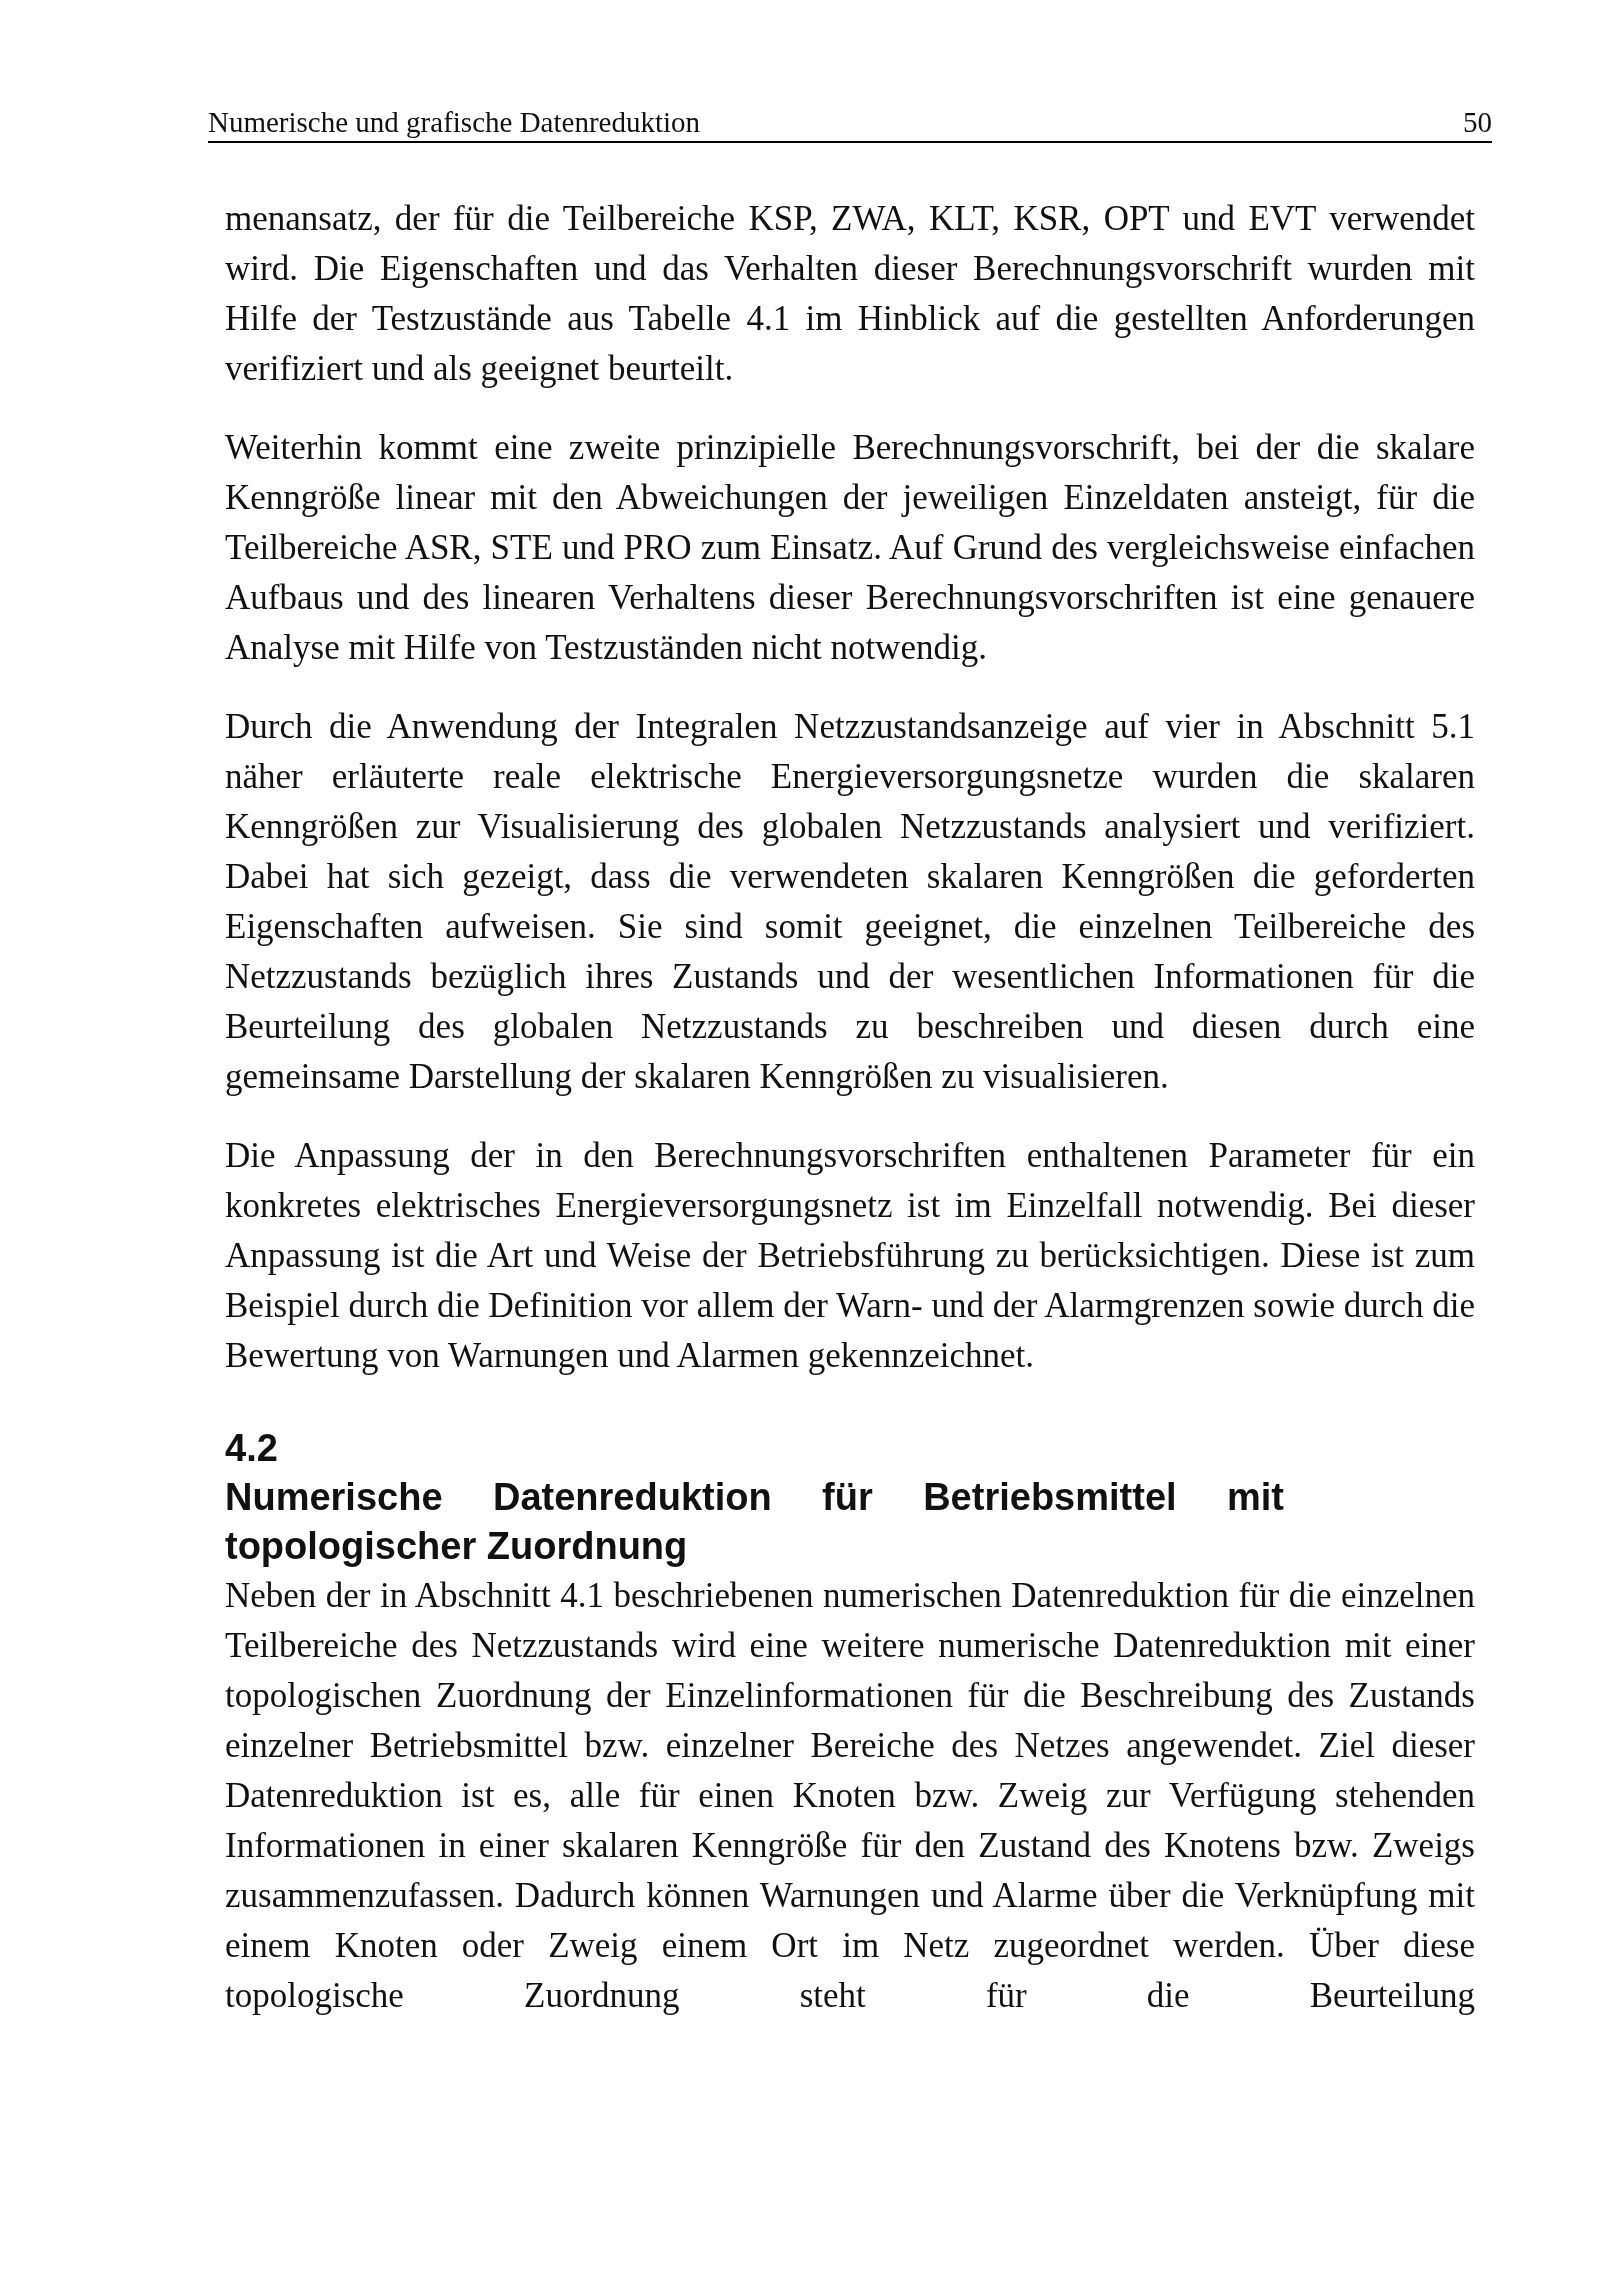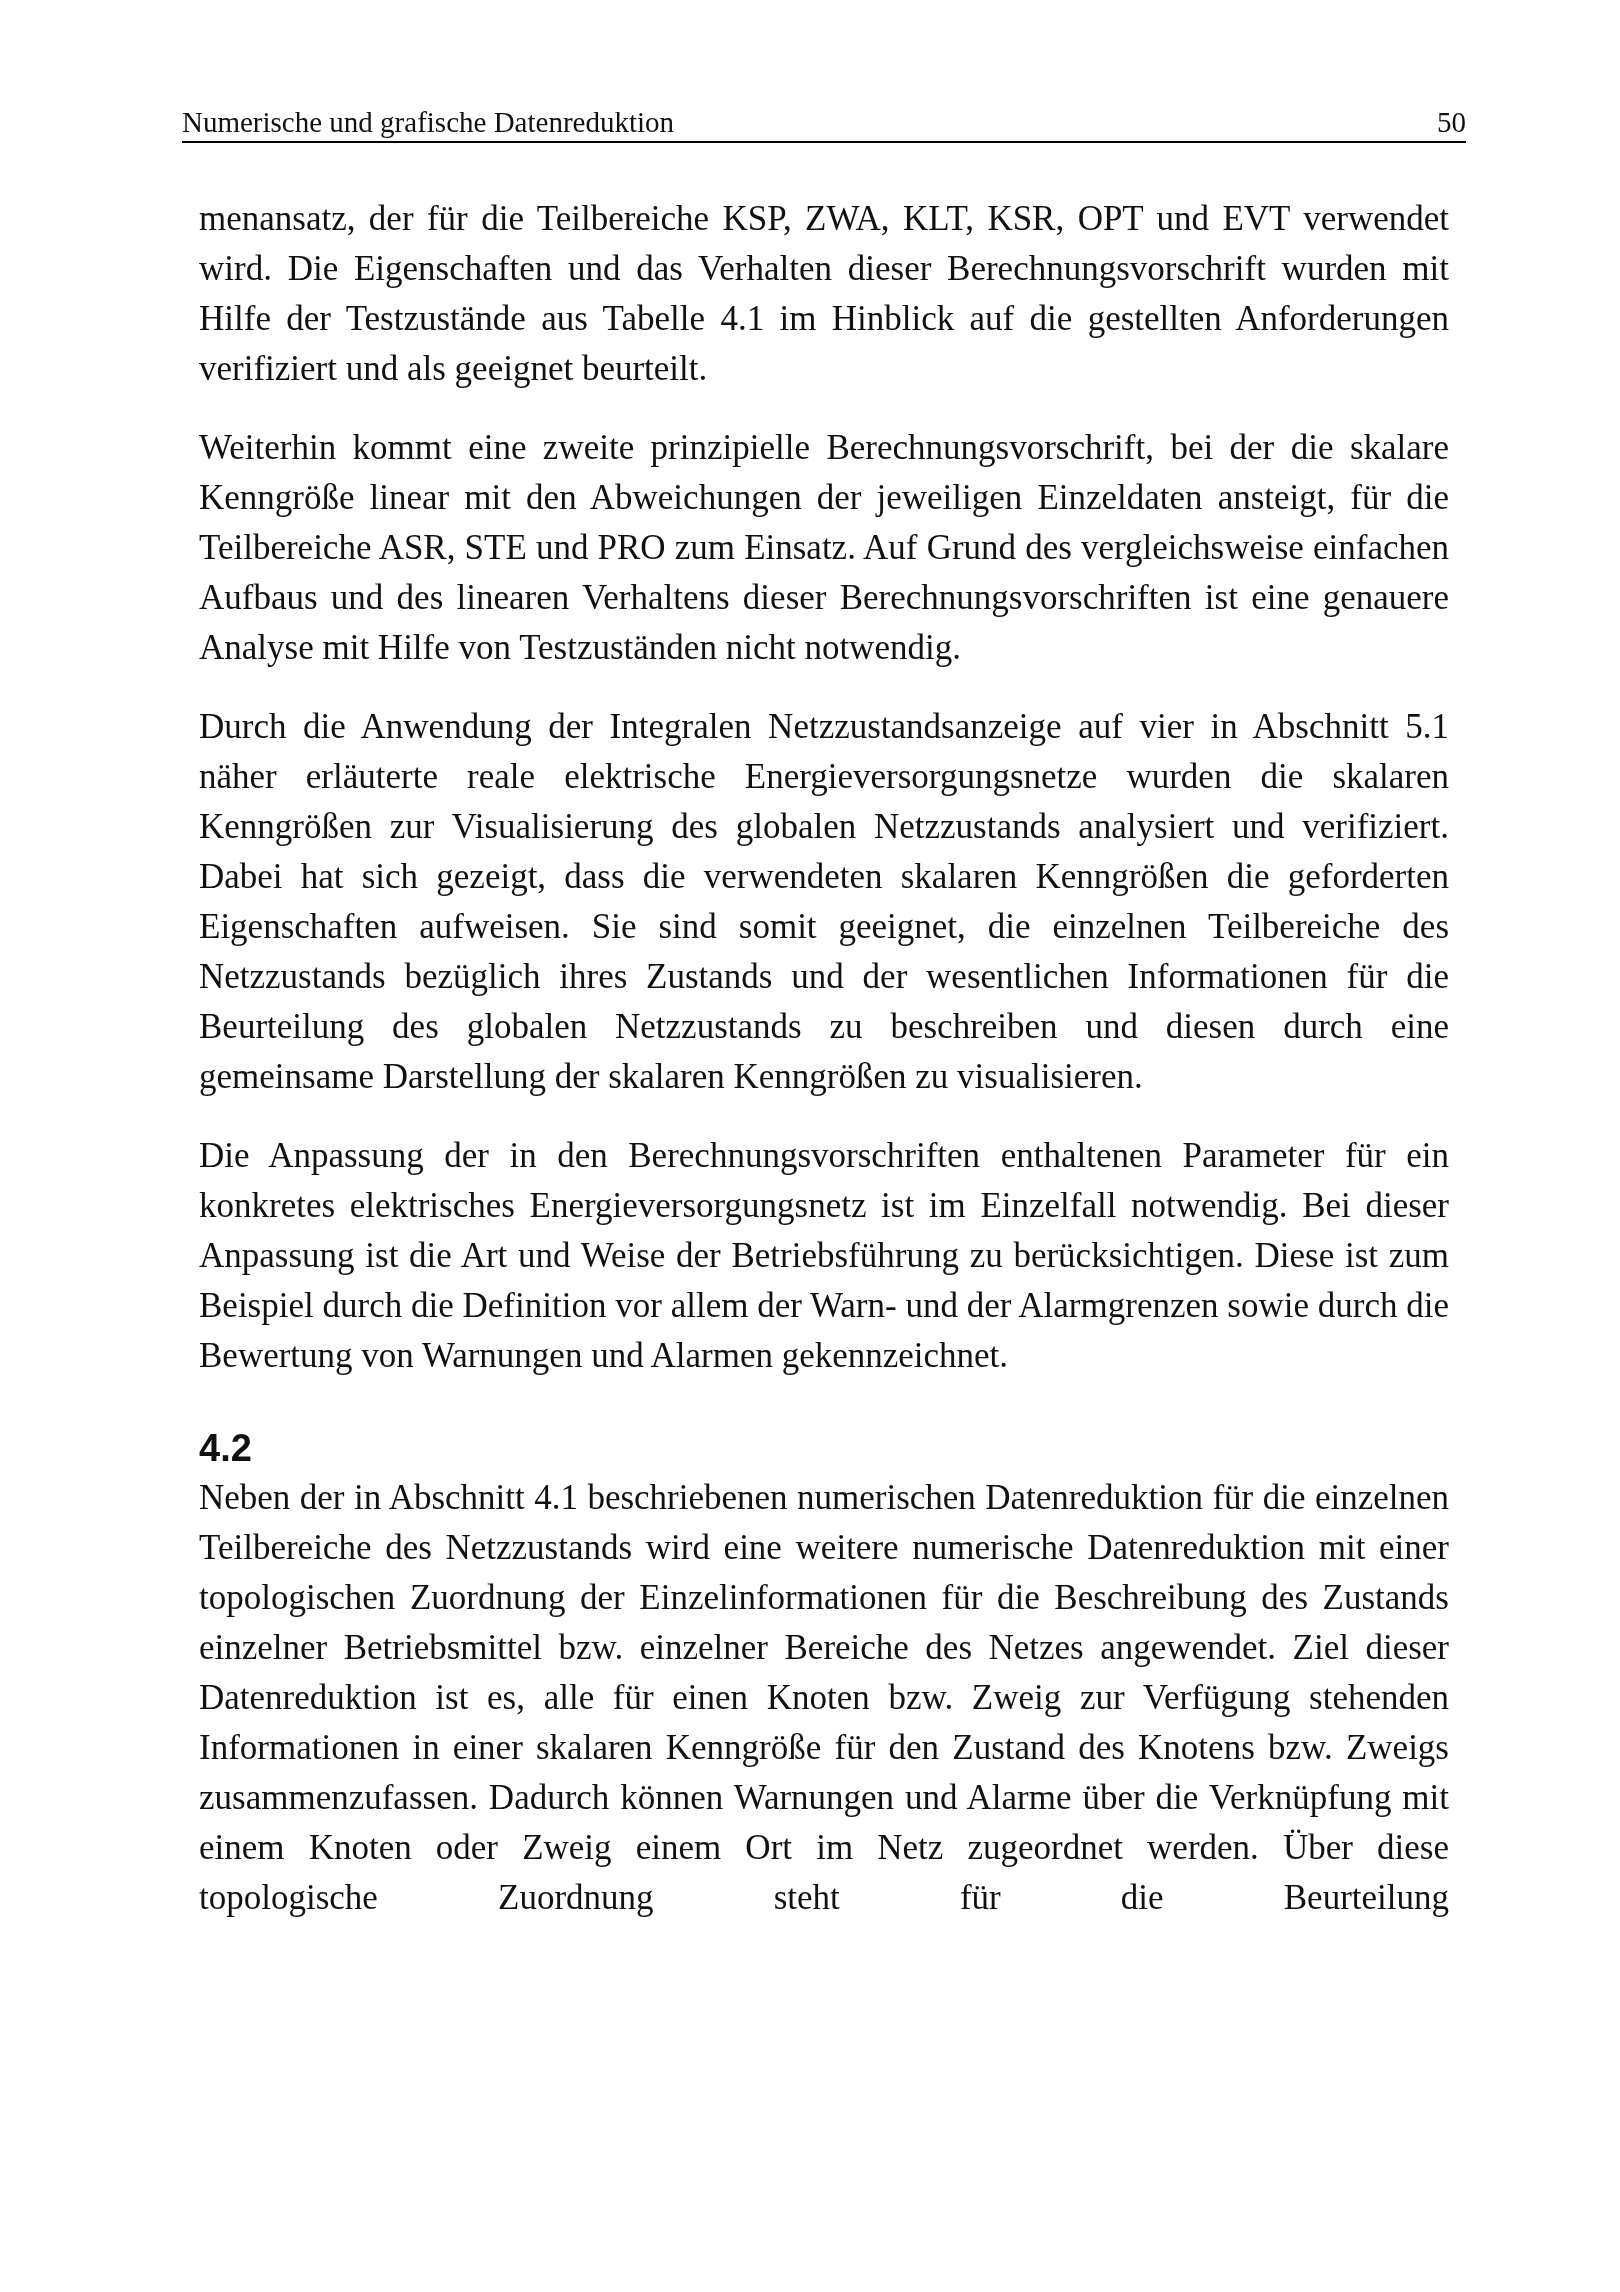--- a/index.html
+++ b/index.html
@@ -1,17 +1,17 @@
 <!DOCTYPE html>
 <html><head>
 <meta charset="utf-8">
 <style>
   html, body { margin: 0; padding: 0; background: #ffffff; }
   body { width: 1620px; height: 2293px; position: relative; overflow: hidden; color: #111; }
-  .page { position: absolute; left: 182px; top: 106px; width: 1284px; }
+  .page { position: absolute; left: 208px; top: 106px; width: 1284px; }
   .running-head {
     display: flex; justify-content: space-between; align-items: flex-end;
     font-family: "Liberation Serif", serif; font-size: 29px; line-height: 33px;
     border-bottom: 2px solid #000; padding-bottom: 2px;
   }
   .body-text {
     font-family: "Liberation Serif", serif; font-size: 35px; line-height: 50px;
     text-align: justify; margin: 17px;
   }
   .para { margin: 0 0 29px 0; text-align: justify; text-align-last: left; }
@@ -32,19 +32,20 @@
   </div>
 
   <div class="body-text">
     <p class="para first" style="text-align-last:left">menansatz, der für die Teilbereiche KSP, ZWA, KLT, KSR, OPT und EVT verwendet wird. Die Eigenschaften und das Verhalten dieser Berechnungsvorschrift wurden mit Hilfe der Testzustände aus Tabelle 4.1 im Hinblick auf die gestellten Anforderungen verifiziert und als geeignet beurteilt.</p>
     <p class="para">Weiterhin kommt eine zweite prinzipielle Berechnungsvorschrift, bei der die skalare Kenngröße linear mit den Abweichungen der jeweiligen Einzeldaten ansteigt, für die Teilbereiche ASR, STE und PRO zum Einsatz. Auf Grund des vergleichsweise einfachen Aufbaus und des linearen Verhaltens dieser Berechnungsvorschriften ist eine genauere Analyse mit Hilfe von Testzuständen nicht notwendig.</p>
     <p class="para">Durch die Anwendung der Integralen Netzzustandsanzeige auf vier in Abschnitt 5.1 näher erläuterte reale elektrische Energieversorgungsnetze wurden die skalaren Kenngrößen zur Visualisierung des globalen Netzzustands analysiert und verifiziert. Dabei hat sich gezeigt, dass die verwendeten skalaren Kenngrößen die geforderten Eigenschaften aufweisen. Sie sind somit geeignet, die einzelnen Teilbereiche des Netzzustands bezüglich ihres Zustands und der wesentlichen Informationen für die Beurteilung des globalen Netzzustands zu beschreiben und diesen durch eine gemeinsame Darstellung der skalaren Kenngrößen zu visualisieren.</p>
     <p class="para">Die Anpassung der in den Berechnungsvorschriften enthaltenen Parameter für ein konkretes elektrisches Energieversorgungsnetz ist im Einzelfall notwendig. Bei dieser Anpassung ist die Art und Weise der Betriebsführung zu berücksichtigen. Diese ist zum Beispiel durch die Definition vor allem der Warn- und der Alarmgrenzen sowie durch die Bewertung von Warnungen und Alarmen gekennzeichnet.</p>
 
     <h2>
       <span class="num">4.2</span>
+      <span style="width:1059px">Numerische Datenreduktion für Betriebsmittel mit topologischer Zuordnung</span>
     </h2>
 
 
     <p class="para" style="text-align-last:justify">Neben der in Abschnitt 4.1 beschriebenen numerischen Datenreduktion für die einzelnen Teilbereiche des Netzzustands wird eine weitere numerische Datenreduktion mit einer topologischen Zuordnung der Einzelinformationen für die Beschreibung des Zustands einzelner Betriebsmittel bzw. einzelner Bereiche des Netzes angewendet. Ziel dieser Datenreduktion ist es, alle für einen Knoten bzw. Zweig zur Verfügung stehenden Informationen in einer skalaren Kenngröße für den Zustand des Knotens bzw. Zweigs zusammenzufassen. Dadurch können Warnungen und Alarme über die Verknüpfung mit einem Knoten oder Zweig einem Ort im Netz zugeordnet werden. Über diese topologische Zuordnung steht für die Beurteilung</p>
   </div>
 </div>
 
 
 </body></html>

